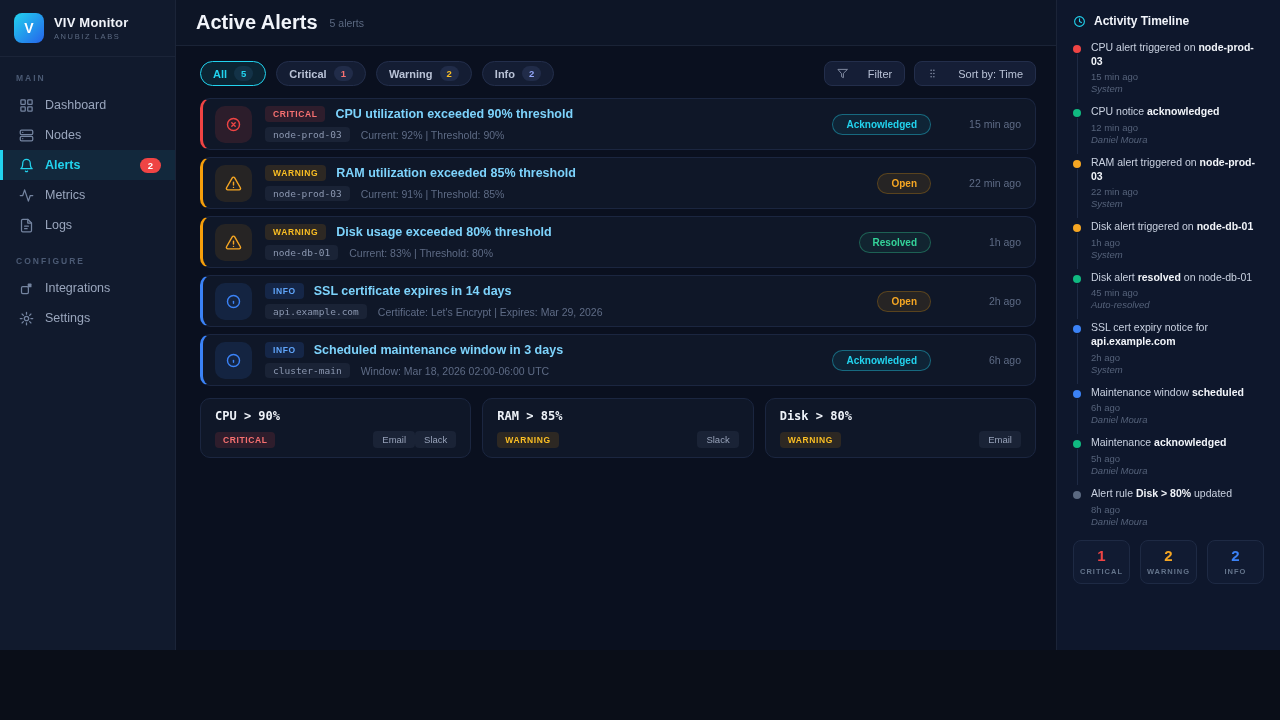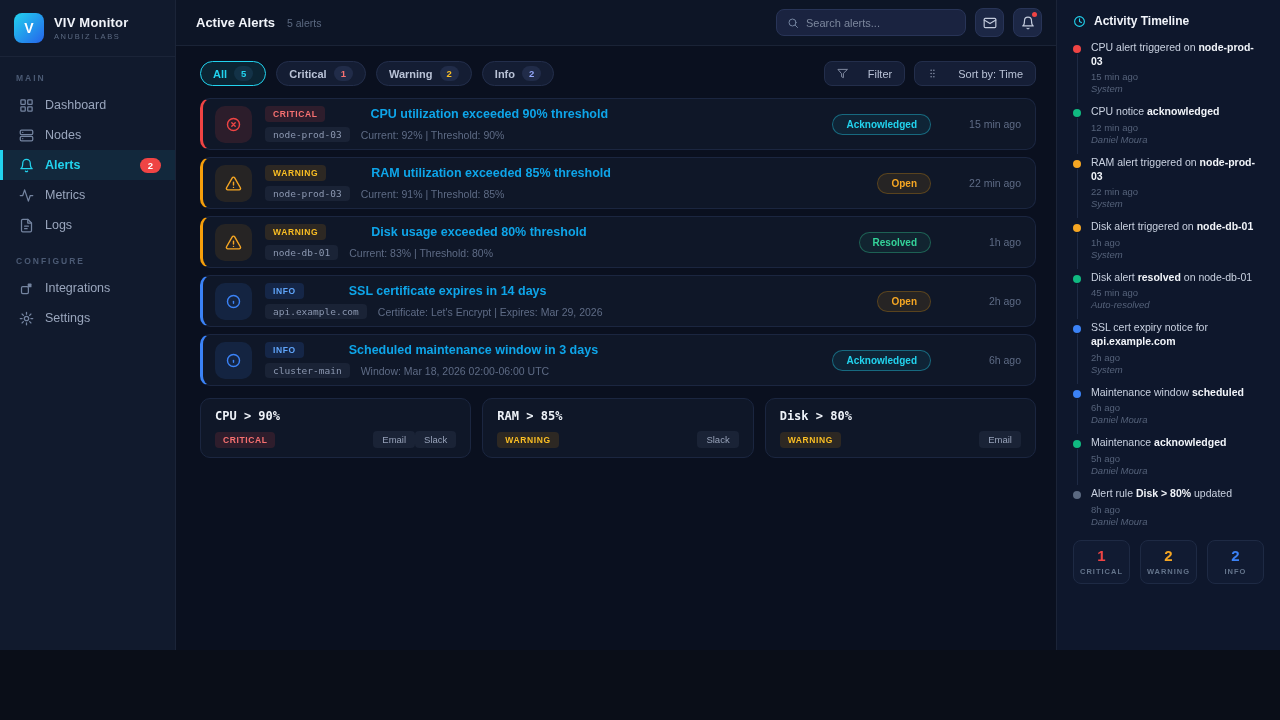--- a/index.html
+++ b/index.html
@@ -15,21 +15,21 @@
   .nav-section-label { font-size:8.5px; color:#4b5a74; letter-spacing:2px; margin:16px 16px 7px; font-weight:bold; }
   .nav-item { display:flex; align-items:center; gap:11px; height:30px; padding:0 14px 0 16px; color:#9aa6bd; font-size:12.5px; cursor:pointer; border-left:3px solid transparent; }
   .nav-item .icon { width:15px; height:15px; color:#7484a0; flex:0 0 auto; }
   .nav-item.active { background:rgba(34,211,238,0.08); border-left-color:#22d3ee; color:#22d3ee; font-weight:bold; }
   .nav-item.active .icon { color:#22d3ee; }
   .nav-badge { margin-left:auto; background:#ef4444; color:#fff; font-size:9.5px; font-weight:bold; border-radius:999px; padding:2px 8px; }
 
   
   .main-col { flex:1; display:flex; flex-direction:column; background:#0a101f; min-width:0; }
   .topbar { height:46px; background:#0d1526; border-bottom:1px solid #1a2336; display:flex; align-items:center; padding:0 14px 0 20px; flex:0 0 auto; }
-  .page-title { font-size:13px; font-weight:bold; color:#f1f4fa; }
+  .page-title { font-size:20px; font-weight:bold; color:#f1f4fa; }
   .page-sub { font-size:10.5px; color:#5b6981; margin-left:12px; }
   .topbar-right { margin-left:auto; display:flex; align-items:center; gap:9px; }
   .search-box { display:flex; align-items:center; gap:7px; width:190px; height:27px; background:#1a2340; border:1px solid #283457; border-radius:8px; padding:0 10px; }
   .search-box .icon { width:12px; height:12px; color:#7484a0; }
   .search-box input { flex:1; background:transparent; border:none; outline:none; color:#c6cede; font-size:11px; font-family:"Liberation Sans",sans-serif; min-width:0; }
   .search-box input::placeholder { color:#7c879d; }
   .icon-btn { position:relative; width:29px; height:29px; border-radius:8px; background:#1c2745; border:1px solid #283457; display:flex; align-items:center; justify-content:center; cursor:pointer; }
   .icon-btn .icon { width:14px; height:14px; color:#c3cbdc; }
   .notif-dot { position:absolute; top:3px; right:4px; width:5px; height:5px; border-radius:50%; background:#ef4444; }
 
@@ -56,21 +56,21 @@
   .alert-ico .icon { width:17px; height:17px; }
   .critical .alert-ico { background:rgba(239,68,68,.13); color:#ef4444; }
   .warning  .alert-ico { background:rgba(245,158,11,.10); color:#f5a623; }
   .info     .alert-ico { background:rgba(59,130,246,.12); color:#3b82f6; }
   .alert-body { flex:1; min-width:0; }
   .alert-line1 { display:flex; align-items:center; gap:10px; }
   .sev-badge { font-size:8.5px; font-weight:bold; letter-spacing:.6px; border-radius:4px; padding:3px 8px; }
   .critical .sev-badge { color:#f87171; background:rgba(239,68,68,.14); }
   .warning  .sev-badge { color:#fbbf24; background:rgba(245,158,11,.13); }
   .info     .sev-badge { color:#60a5fa; background:rgba(59,130,246,.15); }
-  .alert-title { font-size:12.5px; font-weight:bold; color:#0ea5e9; white-space:nowrap;margin-left:35px; }
+  .alert-title { font-size:12.5px; font-weight:bold; color:#7dd3fc; white-space:nowrap; }
   .alert-line2 { display:flex; align-items:center; gap:11px; margin-top:5px; }
   .node-chip { font-family:"DejaVu Sans Mono", monospace; font-size:9.5px; color:#8b97b0; background:#1a2336; border-radius:4px; padding:2px 8px; }
   .alert-detail { font-size:10.5px; color:#5e6b85; white-space:nowrap; }
   .alert-right { display:flex; align-items:center; flex:0 0 auto; }
   .status-pill { font-size:10px; font-weight:bold; border-radius:999px; padding:4px 13px; border:1px solid transparent; }
   .st-acknowledged { color:#22d3ee; background:rgba(34,211,238,.07); border-color:rgba(34,211,238,.4); }
   .st-open { color:#f5a623; background:rgba(245,158,11,.10); border-color:rgba(245,158,11,.25); }
   .st-resolved { color:#34d399; background:rgba(52,211,153,.07); border-color:rgba(52,211,153,.35); }
   .alert-time { width:78px; text-align:right; font-size:10.5px; color:#5e6b85; margin-left:12px; }
 
@@ -195,48 +195,20 @@
           </span>
           <span>Settings</span>
         </div>
       </nav>
   </aside>
 
   <div class="main-col">
     <header class="topbar">
       <span class="page-title">Active Alerts</span>
       <span class="page-sub">5 alerts</span>
-      <div class="topbar-right">
-        <div class="search-box">
-          <span class="icon" id="search-ic">
-              <svg viewBox="0 0 24 24" fill="none" stroke="currentColor" stroke-width="2" stroke-linecap="round" stroke-linejoin="round">
-                <circle cx="11" cy="11" r="7"></circle>
-                <path d="m21 21-4.3-4.3"></path>
-              </svg>
-            </span>
-          <input placeholder="Search alerts..." style="">
-        </div>
-        <div class="icon-btn">
-          <span class="icon" id="mail-ic">
-              <svg viewBox="0 0 24 24" fill="none" stroke="currentColor" stroke-width="2" stroke-linecap="round" stroke-linejoin="round">
-                <rect x="2" y="4" width="20" height="16" rx="2"></rect>
-                <path d="m22 7-10 6L2 7"></path>
-              </svg>
-            </span>
-        </div>
-        <div class="icon-btn">
-          <span class="icon" id="bellbtn-ic">
-              <svg viewBox="0 0 24 24" fill="none" stroke="currentColor" stroke-width="2" stroke-linecap="round" stroke-linejoin="round">
-                <path d="M18 8a6 6 0 0 0-12 0c0 7-3 9-3 9h18s-3-2-3-9"></path>
-                <path d="M13.7 21a2 2 0 0 1-3.4 0"></path>
-              </svg>
-            </span>
-          <span class="notif-dot"></span>
-        </div>
-      </div>
     </header>
 
     <div class="content">
       <div class="tabs-row">
         <div id="tabs" style="display:flex;align-items:center;">
             <button class="tab active">
               <span>All</span>
               <span class="tab-count cnt-cyan">5</span>
             </button>
             <button class="tab">

